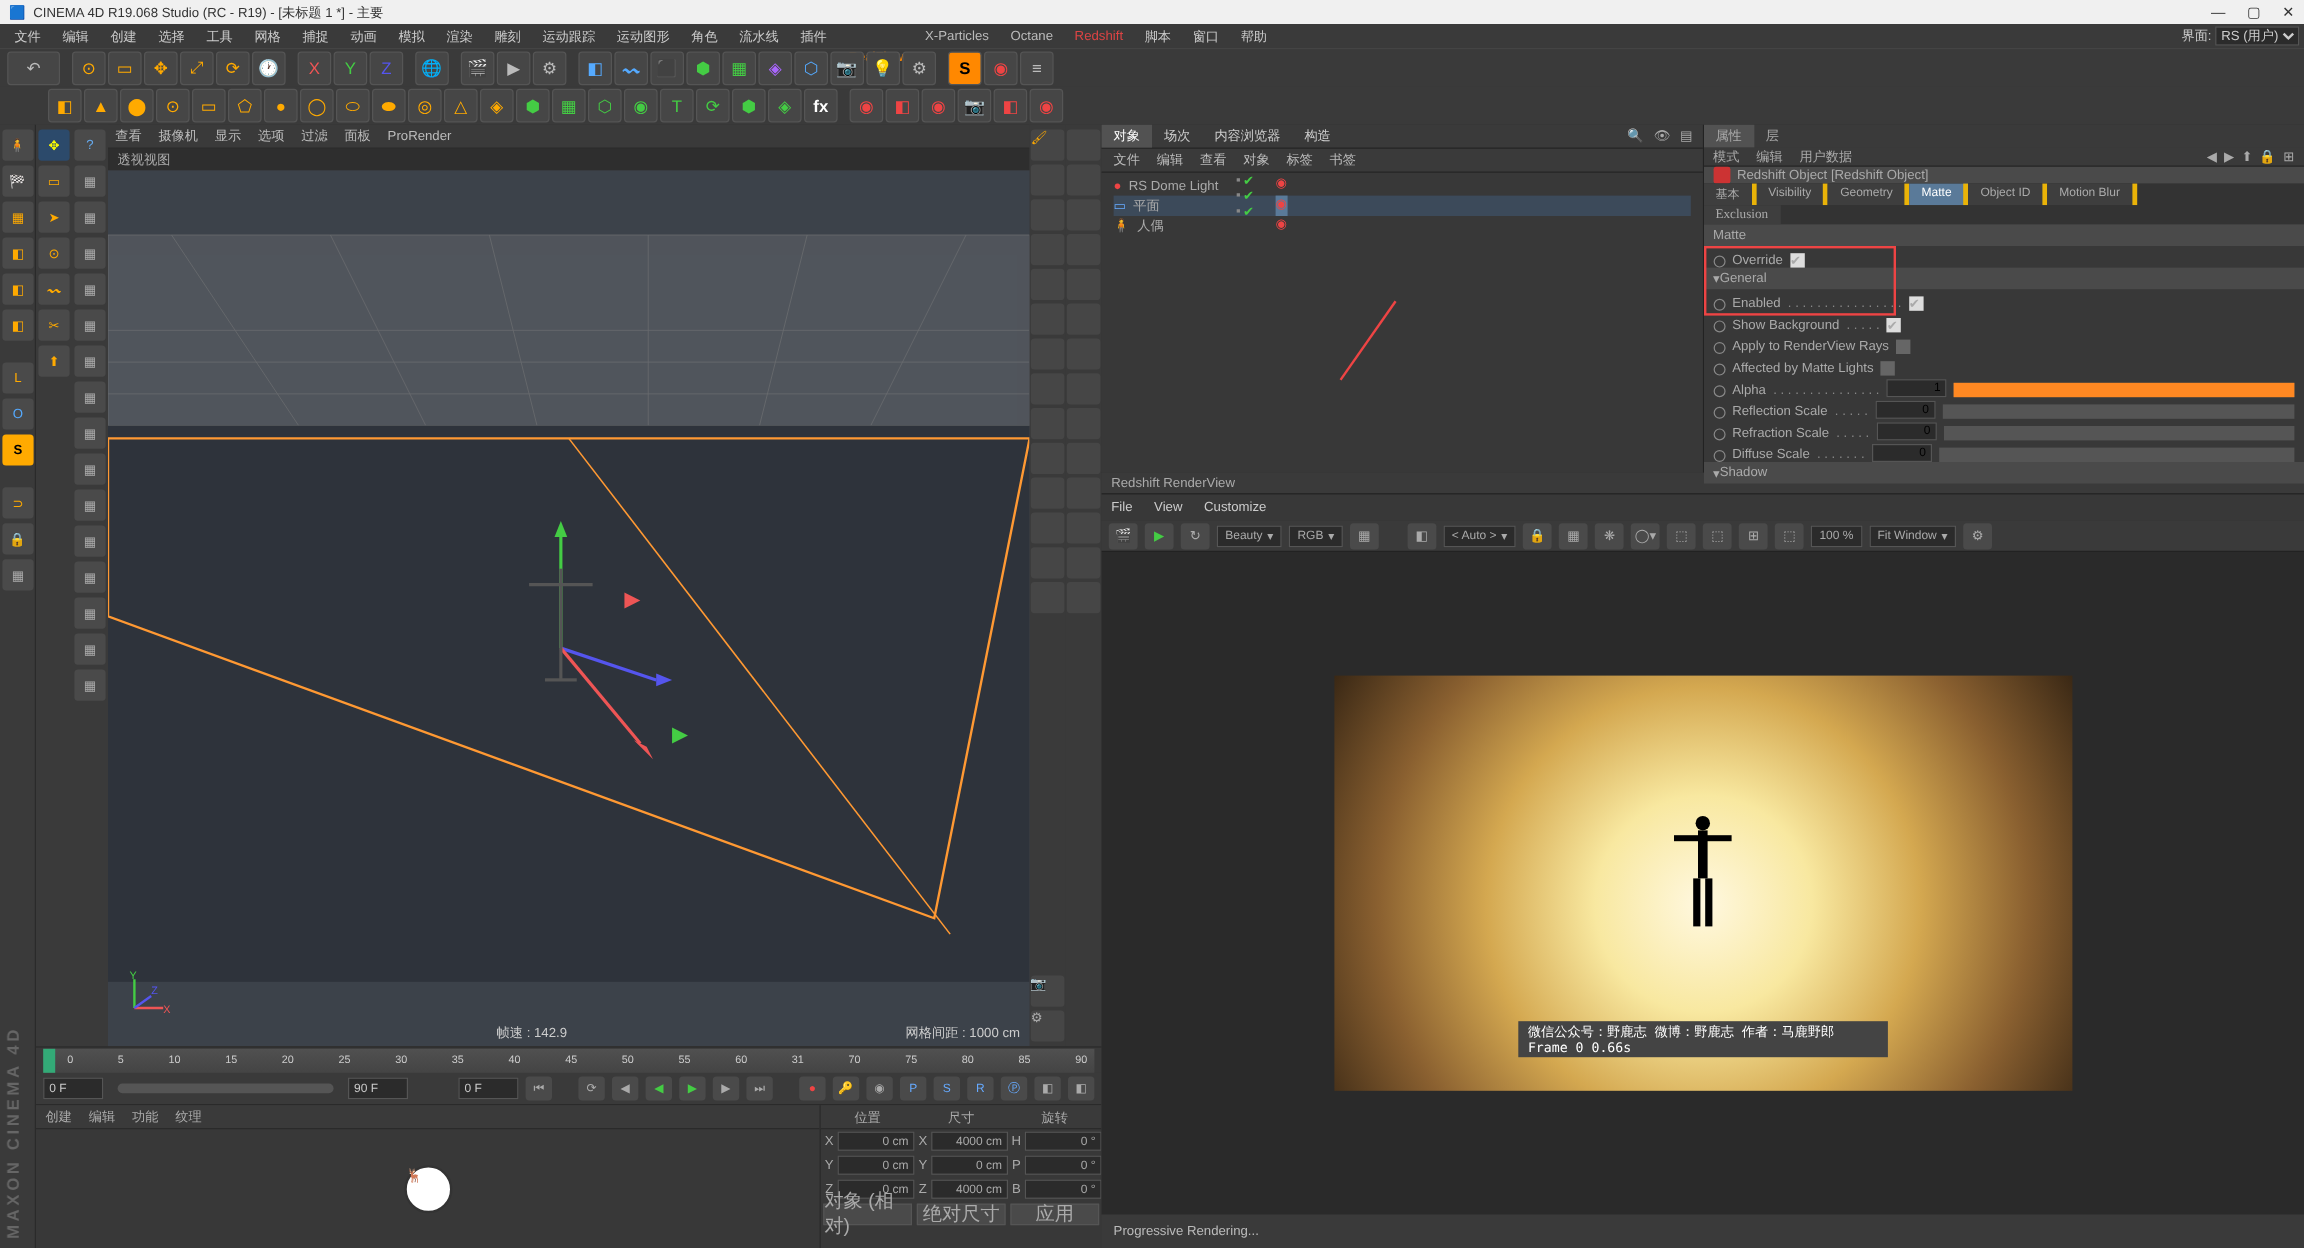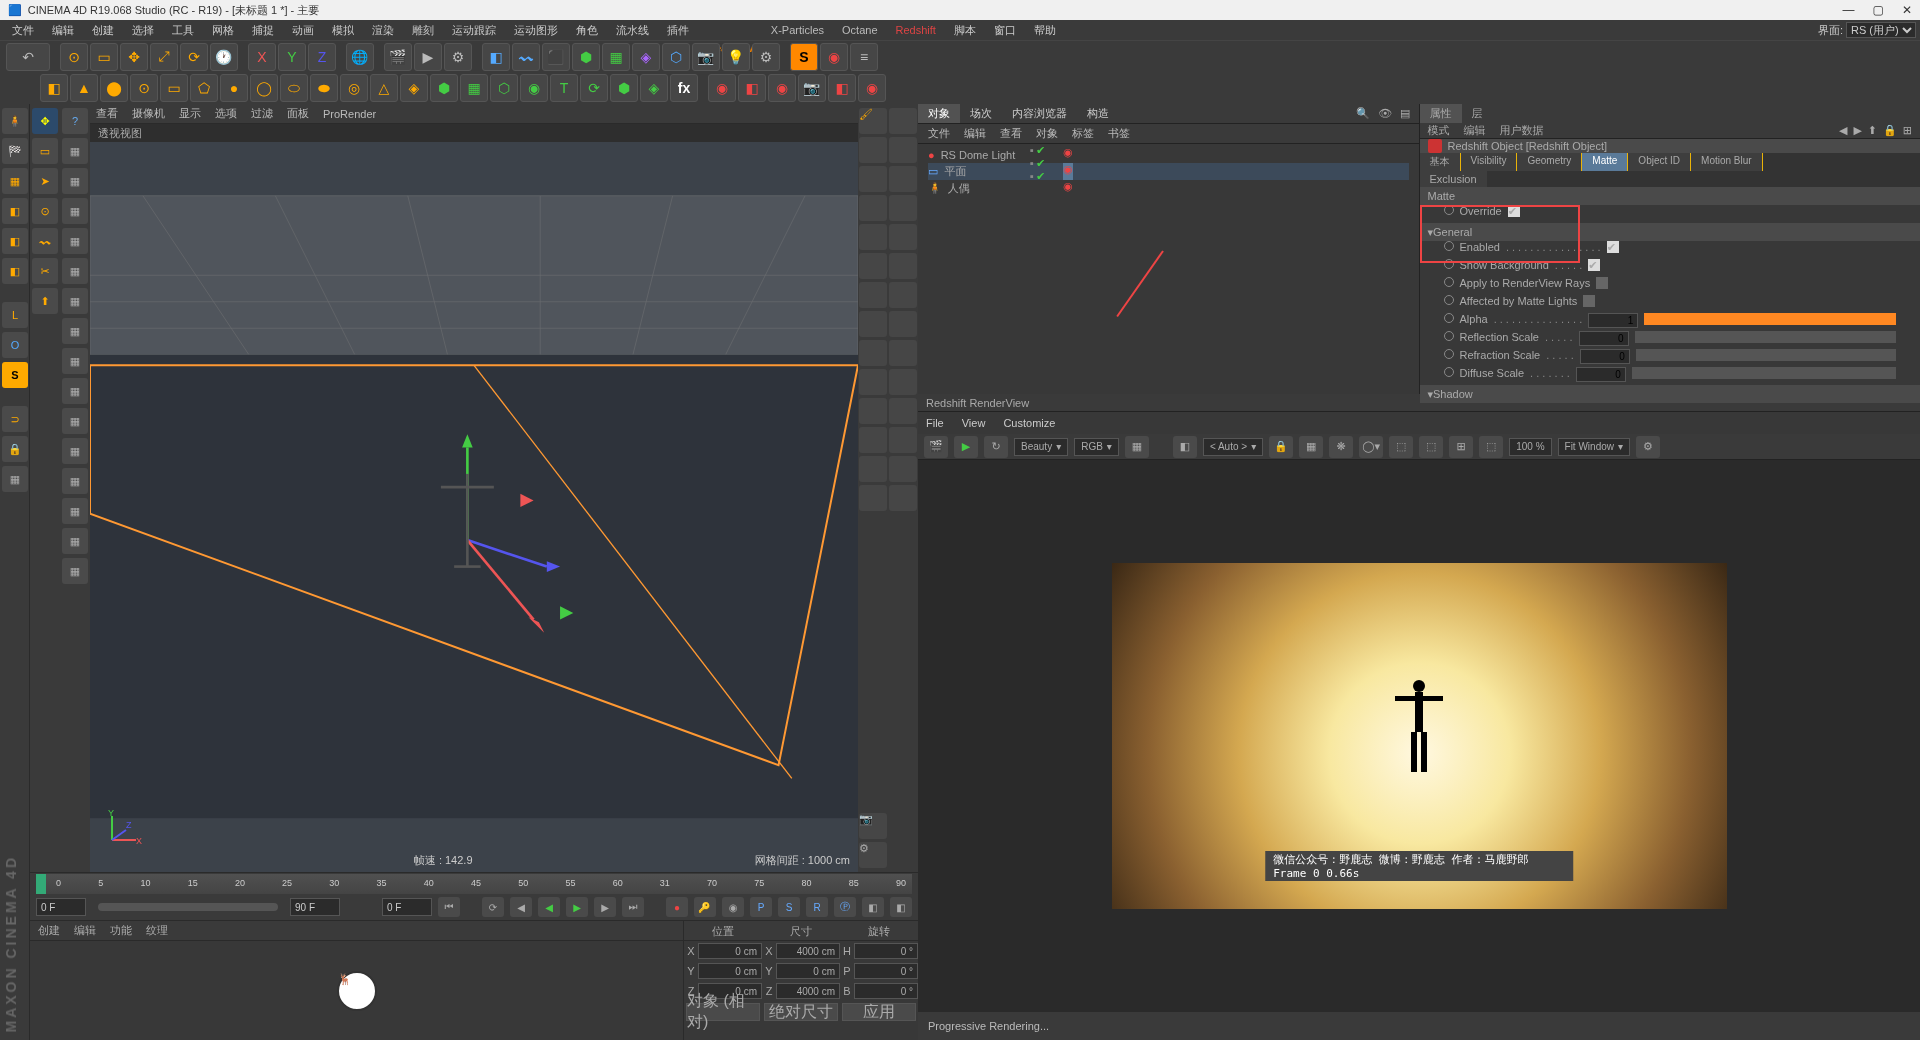--- a/index.html
+++ b/index.html
@@ -89,27 +89,27 @@
 .om-dots { position: absolute; left: 112px; top: 0; }
 .om-tagcol { position: absolute; left: 145px; top: 2px; }
 .attr-tabs { height: 20px; display: flex; background: #3a3a3a; }
 .attr-tabs .t { padding: 2px 10px; }
 .attr-tabs .t.active { background: #525252; }
 .attr-menu { height: 20px; display: flex; align-items: center; gap: 14px; padding: 0 8px; background: #3a3a3a; border-bottom: 1px solid #222; }
 .attr-menu .nav { flex: 1; display: flex; justify-content: flex-end; gap: 6px; }
 .attr-title { height: 20px; background: #4a4a4a; display: flex; align-items: center; padding: 0 8px; gap: 6px; }
 .attr-title .ricon { width: 14px; height: 14px; background: #c33; border-radius: 2px; }
 .attr-tabs2 { display: flex; height: 18px; background: #333; font-size: 10px; }
-.attr-tabs2 .t2 { padding: 2px 10px; border-right: 1px solid #eab308; background: #3e3e3e; }
+.attr-tabs2 .t2 { padding: 2px 10px; border-right: 4px solid #eab308; background: #3e3e3e; }
 .attr-tabs2 .t2.active { background: #5a7a99; color: #fff; }
 .attr-tabs2b { display: flex; height: 18px; background: #333; }
-.attr-tabs2b .t2 { padding: 2px 10px; background: #3e3e3e; }
+.attr-tabs2b .t2 { padding: 2px 10px; background: #3e3e3e; font-family: Liberation Serif, serif; }
 .attr-body { background: #383838; position: relative; }
 .attr-sect { height: 18px; background: #4a4a4a; padding: 0 8px; display: flex; align-items: center; }
-.attr-row { height: 18px; display: flex; align-items: flex-start; padding: 0 24px; gap: 6px; }
+.attr-row { height: 18px; display: flex; align-items: flex-end; padding: 0 8px; gap: 6px; }
 .attr-row .r { width: 10px; height: 10px; border: 1px solid #888; border-radius: 50%; }
 .attr-row .dots { flex: 0 0 auto; color: #888; }
 .attr-row .chk { width: 12px; height: 12px; background: #ddd; }
 .attr-row .nf { background: #2b2b2b; border: 1px solid #555; height: 15px; width: 50px; font-size: 10px; padding: 0 4px; text-align: right; }
 .attr-row .slider2 { flex: 1; height: 12px; background: #555; position: relative; }
 .attr-row .slider2 .fill { position: absolute; inset: 0; background: #ff8822; }
 .redbox { position: absolute; border: 2px solid #e44; pointer-events: none; }
 
 
 .rv { flex: 1; display: flex; flex-direction: column; background: #383838; }

